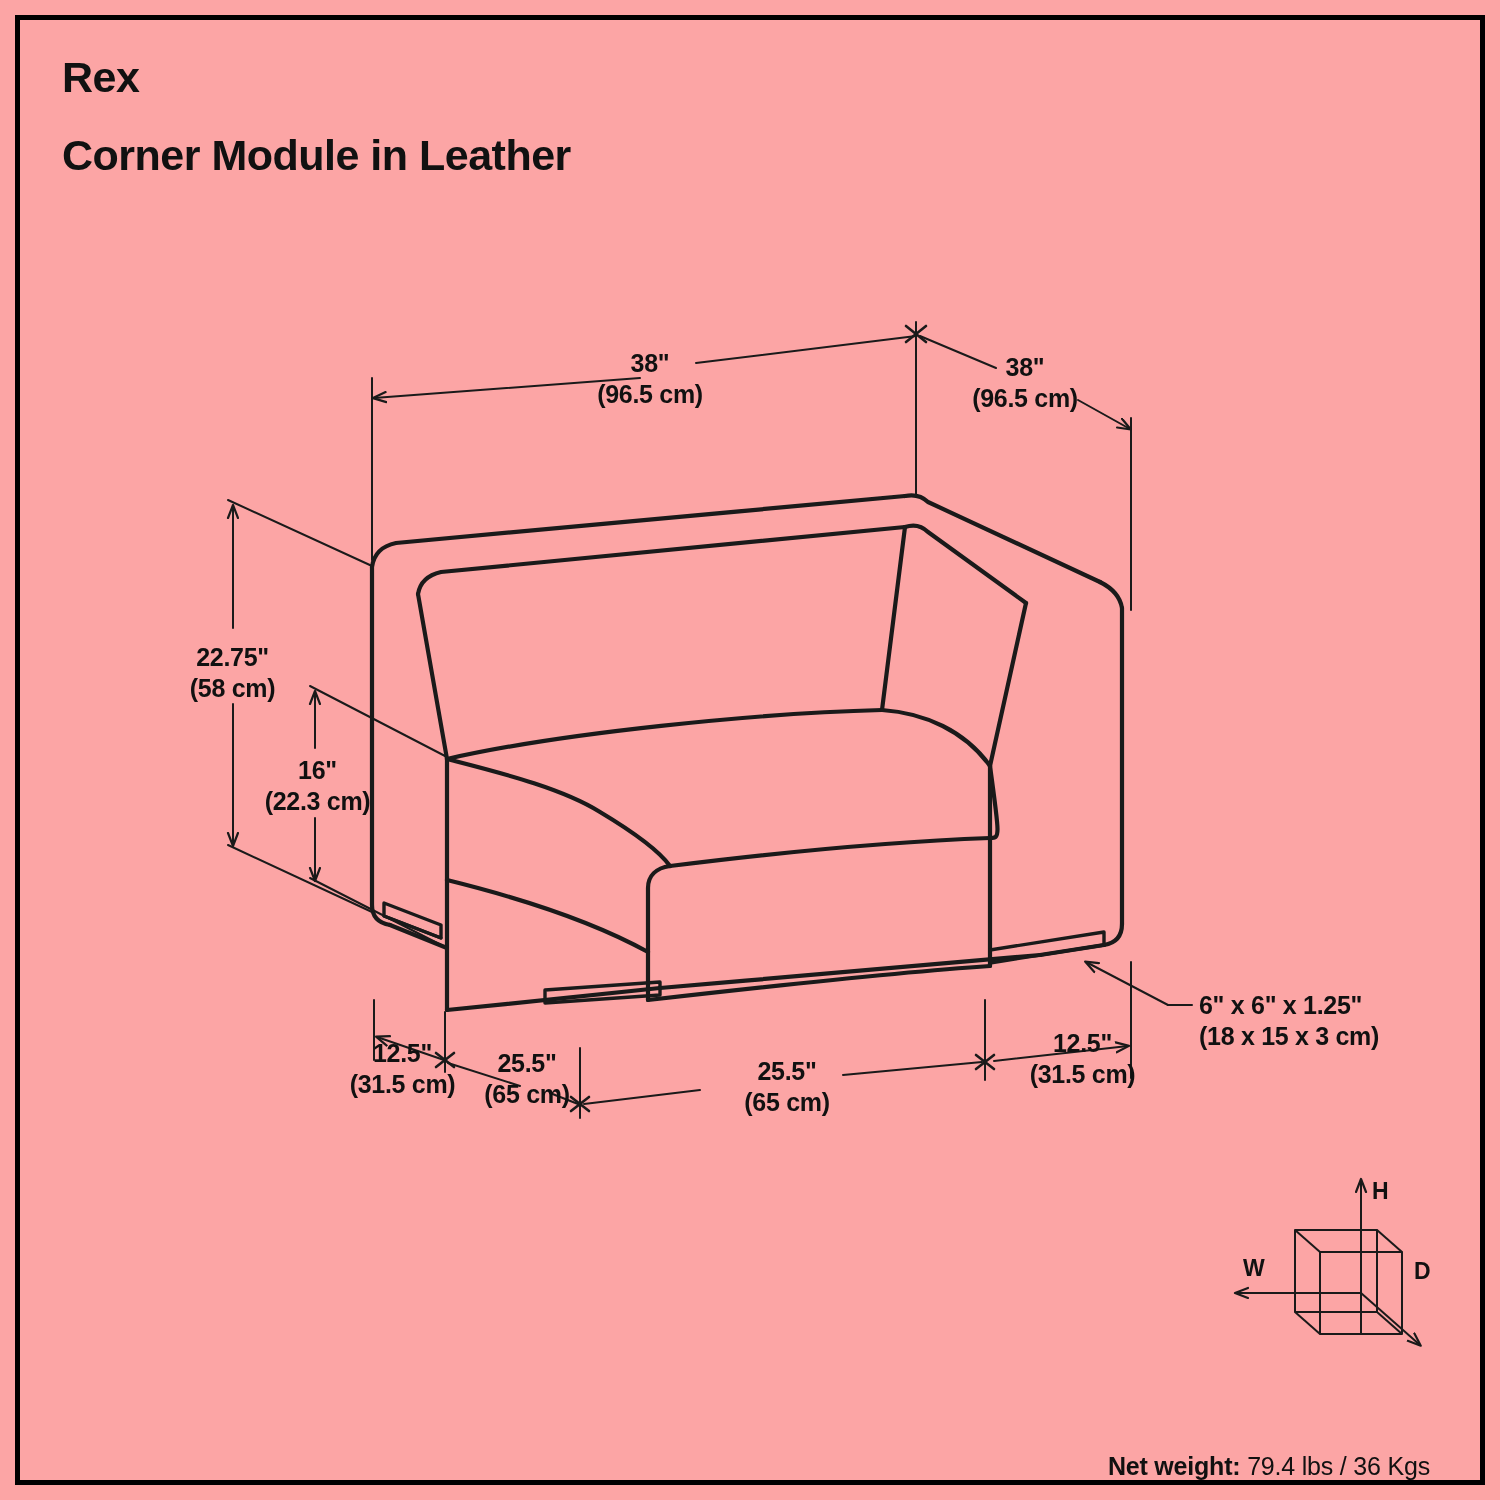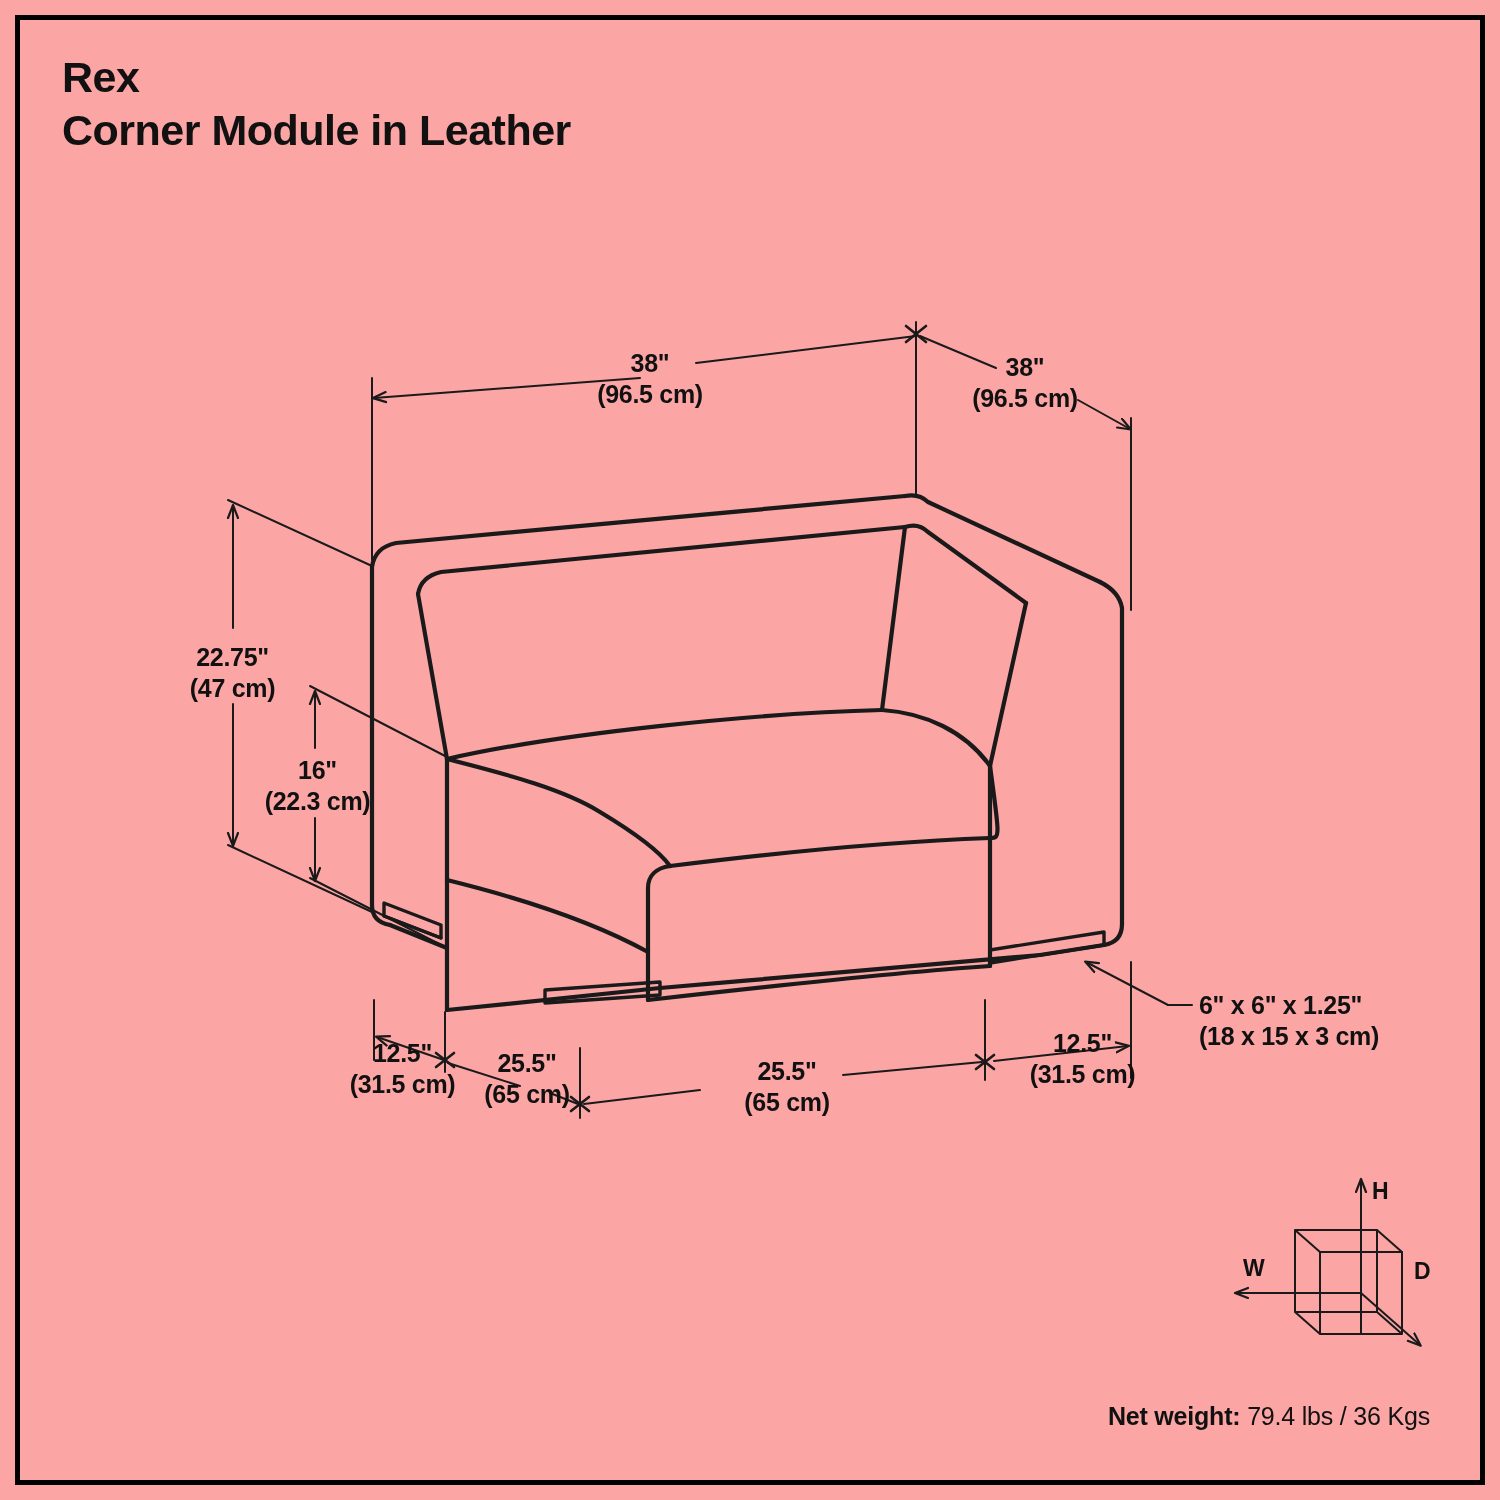--- a/index.html
+++ b/index.html
@@ -35,20 +35,21 @@
     font-size: 43px;
     font-weight: bold;
     line-height: 50px;
     letter-spacing: -0.5px;
   }
   #title-block .line2 {
     font-size: 43px;
     font-weight: bold;
     line-height: 56px;
     letter-spacing: -0.5px;
+    margin-top: 25px;
   }
   #drawing {
     position: absolute;
     left: 0;
     top: 0;
     width: 1500px;
     height: 1500px;
   }
   .dimtext {
     position: absolute;
@@ -57,21 +58,21 @@
     color: #111111;
     line-height: 31px;
     white-space: nowrap;
     letter-spacing: -0.3px;
   }
   .dimtext.center { text-align: center; }
   .dimtext.left { text-align: left; }
   #weight {
     position: absolute;
     right: 70px;
-    top: 1402px;
+    top: 1452px;
     font-size: 25px;
     color: #111111;
     white-space: nowrap;
     letter-spacing: -0.2px;
   }
   #weight .lbl { font-weight: bold; }
   .axis-label {
     position: absolute;
     font-size: 23px;
     font-weight: bold;
@@ -245,21 +246,21 @@
     <div>(96.5 cm)</div>
   </div>
 
   <div class="dimtext center" style="left:935px; top:352px; width:180px;">
     <div>38"</div>
     <div>(96.5 cm)</div>
   </div>
 
   <div class="dimtext center" style="left:155px; top:642px; width:155px;">
     <div>22.75"</div>
-    <div>(47 cm)</div>
+    <div>(58 cm)</div>
   </div>
 
   <div class="dimtext center" style="left:240px; top:755px; width:155px;">
     <div>16"</div>
     <div>(22.3 cm)</div>
   </div>
 
   <div class="dimtext center" style="left:320px; top:1038px; width:165px;">
     <div>12.5"</div>
     <div>(31.5 cm)</div>

